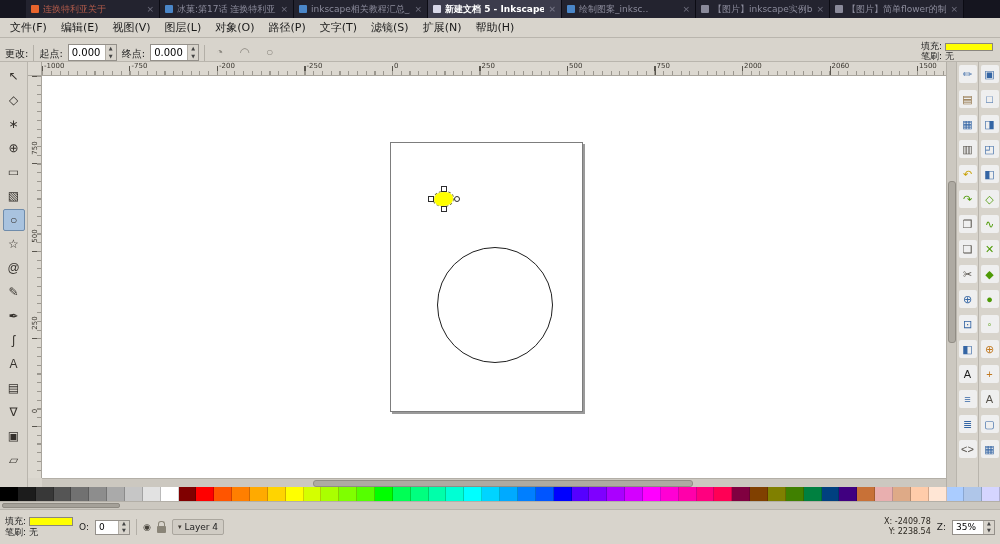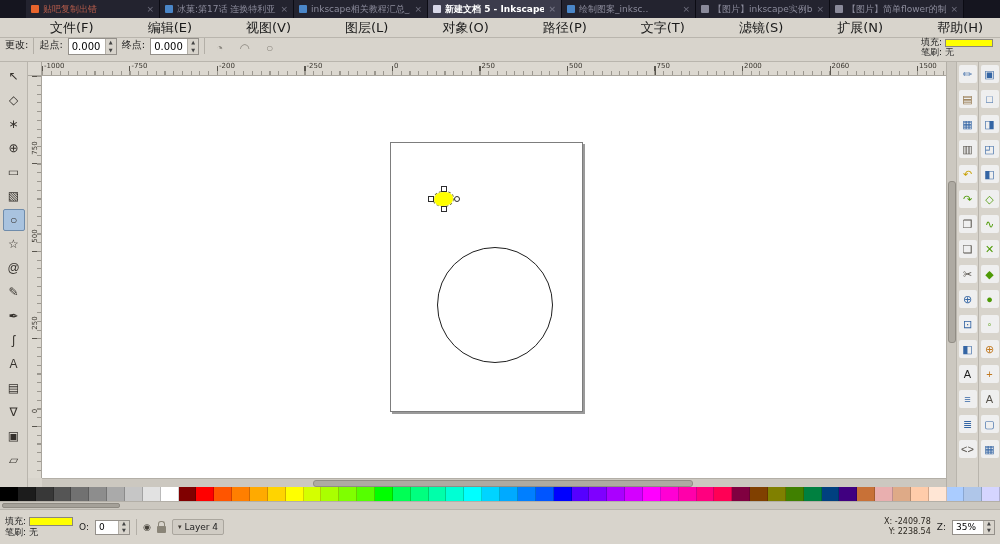--- a/index.html
+++ b/index.html
@@ -14,25 +14,25 @@
     background:#23232f; border-right:1px solid #0b0b13; color:#8b8b9b; font-size:9px;
     overflow:hidden; white-space:nowrap; cursor:default; }
   .tab.active { background:#3c3c4c; color:#ffffff; font-weight:bold; }
   .tab .favicon { width:8px; height:8px; flex:none; border-radius:1px; }
   .tab .ttl { flex:1; overflow:hidden; text-overflow:clip; }
   .tab .close { flex:none; color:#6f6f7f; font-size:9px; }
 
   
   .menubar { position:absolute; left:0; top:18px; width:1000px; height:20px; background:#d8d4cc;
     border-bottom:1px solid #b9b5ad; display:flex; align-items:center; padding-left:3px; }
-  .menu-item { padding:2px 7px; color:#1a1a1a; font-size:13px;margin-left:40px; }
+  .menu-item { padding:2px 7px; color:#1a1a1a; font-size:11px; }
 
   
   .toolbar { position:absolute; left:0; top:38px; width:1000px; height:24px; background:#d8d4cc;
-    border-bottom:1px solid #b9b5ad; display:flex; align-items:flex-start; gap:5px; padding:0 5px; font-size:10px; color:#222; }
+    border-bottom:1px solid #b9b5ad; display:flex; align-items:flex-end; gap:5px; padding:0 5px; font-size:10px; color:#222; }
   .vsep { width:1px; height:16px; background:#b3afa7; }
   .spin { display:flex; align-items:stretch; background:#ffffff; border:1px solid #94908a; height:17px; }
   .spin input { width:36px; border:none; outline:none; font-size:10px; padding:0 3px;
     font-family:"DejaVu Sans","Liberation Sans",sans-serif; }
   .spin .arrows { display:flex; flex-direction:column; width:11px; background:#d8d4cc; border-left:1px solid #b3afa7; }
   .spin .arrows div { flex:1; font-size:5px; line-height:1; display:flex; align-items:center; justify-content:center; color:#444; }
   .tbtn { width:19px; height:19px; border:1px solid transparent; border-radius:2px; background:transparent;
     display:flex; align-items:center; justify-content:center; font-size:12px; color:#8b877f; }
   .fs-mini { margin-left:auto; display:flex; flex-direction:column; justify-content:center; gap:1px; font-size:9px; color:#222; padding-right:2px; }
   .fs-mini .row { display:flex; align-items:center; gap:3px; height:9px; }
@@ -122,21 +122,21 @@
 </style>
 </head>
 <body>
 
 <div class="app">
 
   <div class="taskbar">
 
       <div class="tab">
         <span class="favicon" style="background: rgb(232, 100, 44);"></span>
-        <span class="ttl" style="color: rgb(176, 90, 74);">贴吧复制出错</span>
+        <span class="ttl" style="color: rgb(176, 90, 74);">连换特利亚关于</span>
         <span class="close">×</span>
       </div>
 
       <div class="tab">
         <span class="favicon" style="background: rgb(74, 134, 200);"></span>
         <span class="ttl" style="color: rgb(139, 139, 155);">冰菓:第17话 连换特利亚关于..</span>
         <span class="close">×</span>
       </div>
 
       <div class="tab">

